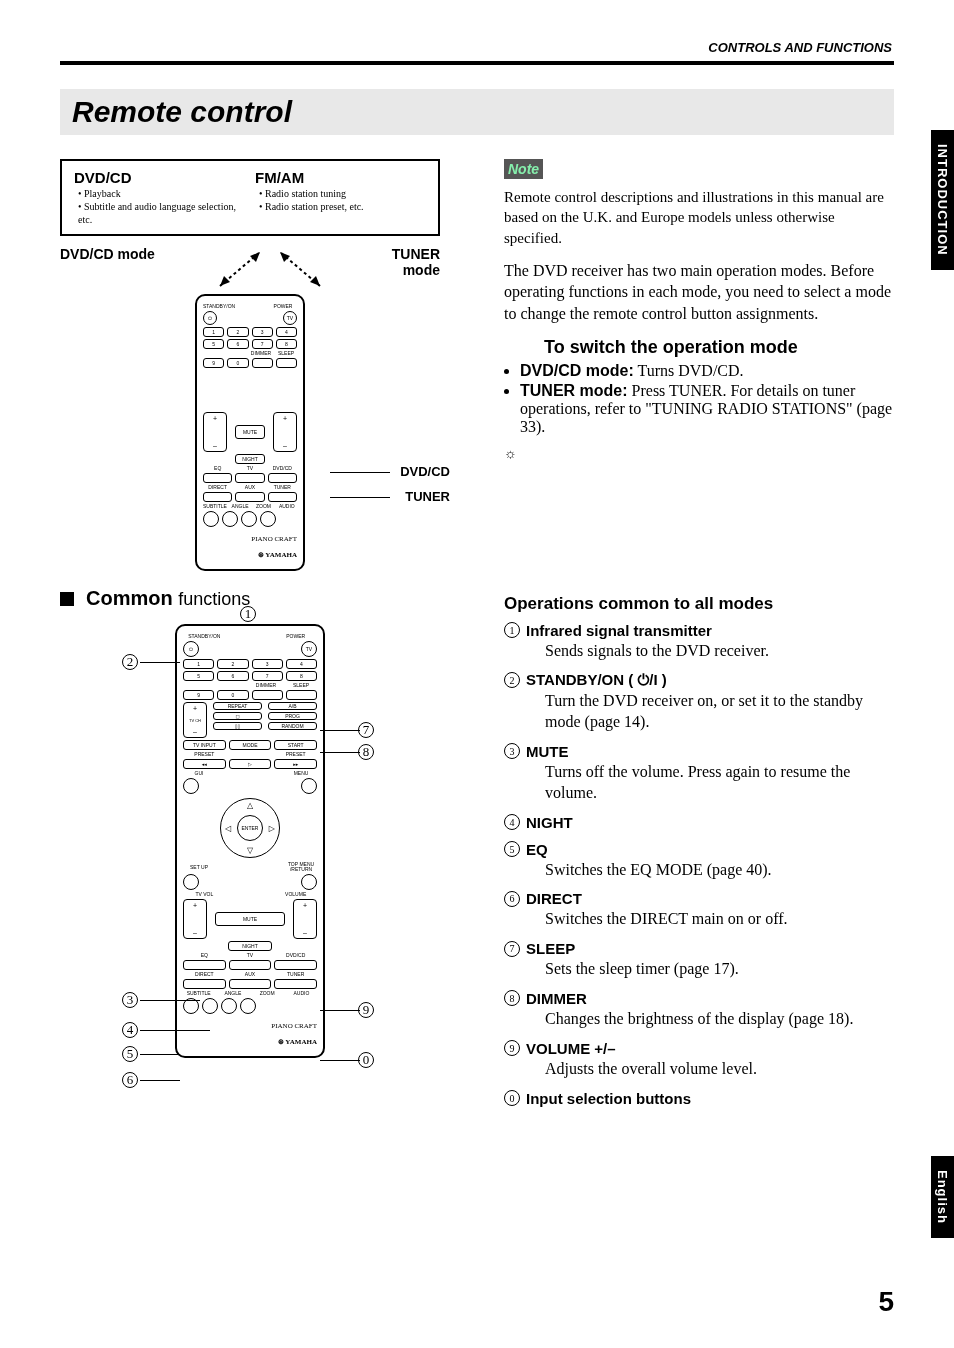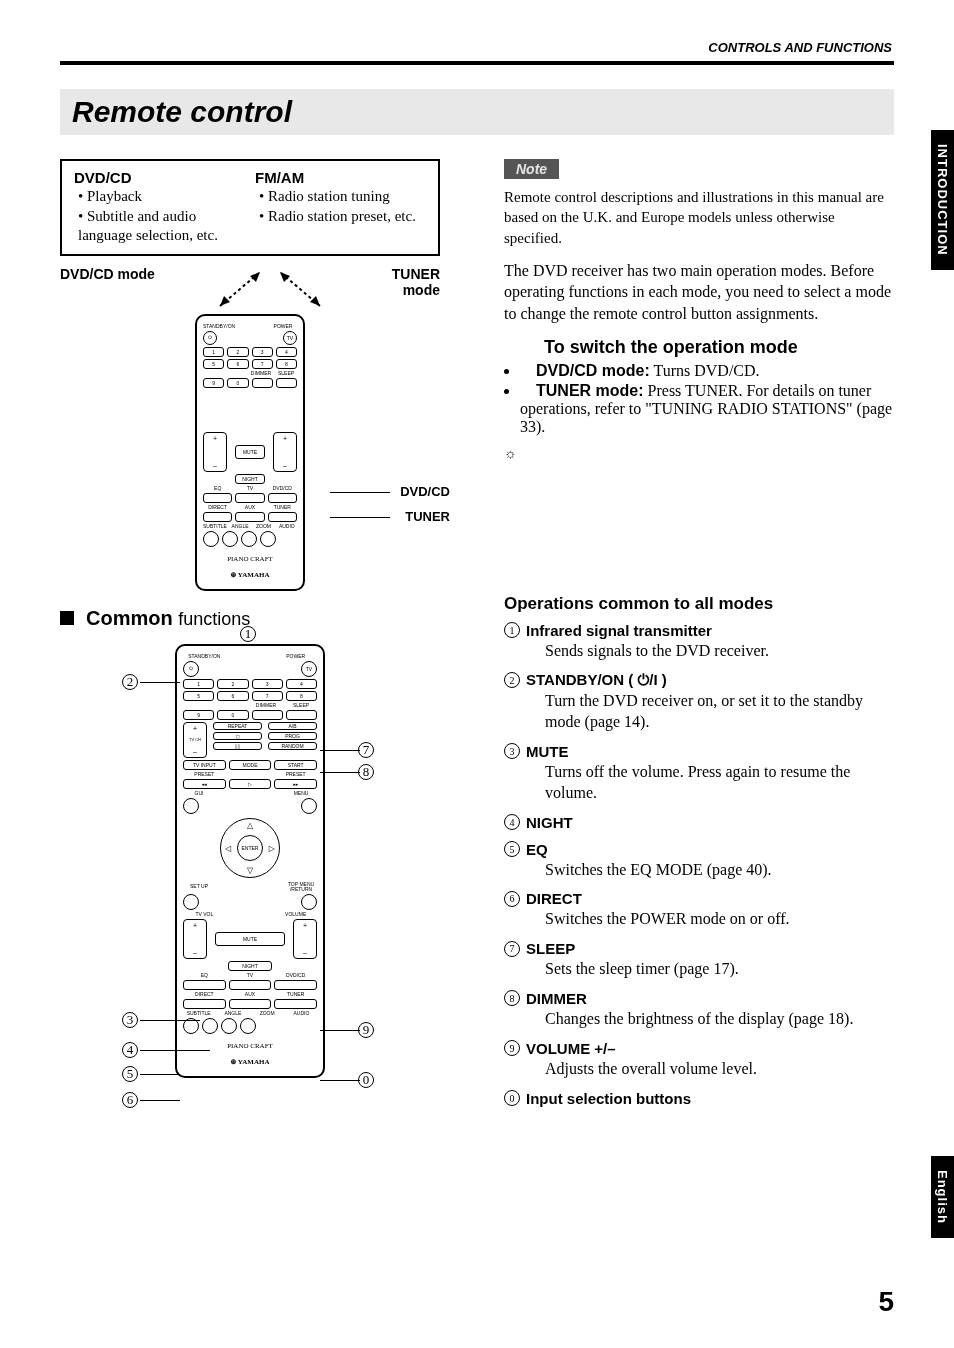--- a/index.html
+++ b/index.html
@@ -8,44 +8,44 @@
   .header-rule { height: 4px; background: #000; width: 100%; margin-bottom: 2px; }
   .header-label { text-align: right; font-family: Arial, Helvetica, sans-serif; font-weight: bold; font-style: italic; font-size: 13px; margin-bottom: 6px; padding-right: 2px; }
   .title-bar { background: #e8e8e8; padding: 6px 12px; font-family: Arial, Helvetica, sans-serif; font-weight: bold; font-style: italic; font-size: 30px; margin-top: 24px; margin-bottom: 24px; }
   .columns { display: flex; gap: 64px; }
   .col-left { width: 380px; flex: none; }
   .col-right { flex: 1; }
   .info-box { border: 2px solid #000; padding: 8px 12px; font-size: 15px; margin-bottom: 10px; position: relative; }
   .info-box .flex2 { display: flex; gap: 10px; }
   .info-box .half { flex: 1; }
   .info-box strong { font-family: Arial, Helvetica, sans-serif; font-weight: bold; font-size: 15px; }
-  .info-box ul { list-style: none; padding-left: 4px; font-family: "Times New Roman", serif; font-size: 15px; line-height: 1.3; }
+  .info-box ul { list-style: none; padding-left: 4px; font-family: "Times New Roman", serif; font-size: 10px; line-height: 1.3; }
   .info-box li::before { content: "• "; }
   .mode-row { display: flex; justify-content: space-between; align-items: flex-start; font-family: Arial, Helvetica, sans-serif; font-weight: bold; font-size: 14px; margin-top: 4px; margin-bottom: 8px; }
   .mode-row .mid { flex: 1; position: relative; height: 40px; }
   .arrow-svg { display: block; margin: 0 auto; }
   .remote-wrap { display:flex; flex-direction:column; align-items:center; position: relative; }
   .remote-body { width: 130px; border: 2px solid #000; border-radius: 10px; padding: 6px 6px 10px; font-family: Arial, sans-serif; font-size: 6px; background: #fff; position: relative; }
   .rc-row { display: flex; gap: 3px; margin: 2px 0; align-items:center; }
   .rc-label { font-size: 5px; text-align:center; flex:1; line-height:1; }
   .rc-btn { border: 1px solid #000; border-radius: 3px; flex: 1; height: 10px; display:flex; align-items:center; justify-content:center; font-size:5px; }
   .rc-btn.round { border-radius: 50%; width: 14px; height: 14px; flex: none; }
   .rc-btn.roundbig { border-radius: 50%; width: 16px; height: 16px; flex: none; }
   .rc-circle-pad { border:1px solid #000; border-radius:50%; width:60px; height:60px; margin: 4px auto; position:relative; display:flex; align-items:center; justify-content:center; }
   .rc-circle-pad .inner { border:1px solid #000; border-radius:50%; width:26px; height:26px; display:flex; align-items:center; justify-content:center; font-size:5px; }
   .rc-tri { position:absolute; font-size:8px; }
-  .rc-logo { text-align:center; font-size:7px; margin-top:8px; font-family: serif; }
+  .rc-logo { text-align:right; font-size:7px; margin-top:8px; font-family: serif; }
   .rc-vol-block { border:1px solid #000; border-radius:4px; padding:2px; display:flex; flex-direction:column; align-items:center; justify-content:space-between; height:40px; width:24px; font-size:7px; }
   .side-callout { position:absolute; font-family: Arial, sans-serif; font-weight:bold; font-size:13px; }
-  .note-tag { display:inline-block; background:#555; color:#e5e5e5; font-family: Arial, sans-serif; font-style: italic; font-weight: bold; padding: 2px 12px; font-size: 14px; margin-bottom: 8px; }
+  .note-tag { display:inline-block; background:#555; color:#86efac; font-family: Arial, sans-serif; font-style: italic; font-weight: bold; padding: 2px 4px; font-size: 14px; margin-bottom: 8px; }
   .body-text { font-family: "Times New Roman", serif; font-size: 16px; line-height: 1.35; margin-bottom: 12px; }
   .h3 { font-family: Arial, sans-serif; font-weight: bold; font-size: 18px; margin-top: 6px; margin-bottom: 4px; margin-left: 40px; }
   .bullets { font-size: 16px; margin-bottom: 10px; padding-left: 16px; }
   .bullets li { margin-bottom: 2px; list-style: disc; }
-  .bullets li .bl { font-family: Arial, sans-serif; font-weight: bold; margin-left: 16px; }
+  .bullets li .bl { font-family: Arial, sans-serif; font-weight: bold; }
   .tip-icon { font-size: 14px; margin-top: 6px; margin-bottom: 2px; }
   .section-head { font-family: Arial, sans-serif; font-size: 20px; font-weight: bold; margin-top: 16px; margin-bottom: 14px; display:flex; align-items:center; gap:12px; }
   .section-head .sq { width:14px; height:14px; background:#000; }
   .section-head .thin { font-weight: normal; font-size: 18px; }
   .h3b { font-family: Arial, sans-serif; font-weight: bold; font-size: 17px; margin-bottom: 8px; }
   .op-item { margin-bottom: 10px; }
   .op-item .hd { font-family: Arial, sans-serif; font-weight: bold; font-size: 15px; display:flex; align-items:center; gap:6px; margin-bottom:2px; }
   .op-item .hd .num { border:1px solid #000; border-radius:50%; width:16px; height:16px; display:inline-flex; align-items:center; justify-content:center; font-size:10px; font-family: "Times New Roman", serif; font-weight:normal; }
   .op-item .desc { font-family: "Times New Roman", serif; font-size:16px; line-height:1.3;margin-left:41px; }
   .side-tab { position:absolute; right:0; background:#000; color:#fff; font-family: Arial, sans-serif; font-weight:bold; writing-mode: vertical-rl; padding: 14px 4px; font-size:13px; letter-spacing:1px; }
@@ -430,21 +430,21 @@
               <span class="num">5</span>
               <span>EQ</span>
             </div>
             <div class="desc">Switches the EQ MODE (page 40).</div>
           </div>
           <div class="op-item">
             <div class="hd">
               <span class="num">6</span>
               <span>DIRECT</span>
             </div>
-            <div class="desc">Switches the POWER mode on or off.</div>
+            <div class="desc">Switches the DIRECT main on or off.</div>
           </div>
           <div class="op-item">
             <div class="hd">
               <span class="num">7</span>
               <span>SLEEP</span>
             </div>
             <div class="desc">Sets the sleep timer (page 17).</div>
           </div>
           <div class="op-item">
             <div class="hd">

